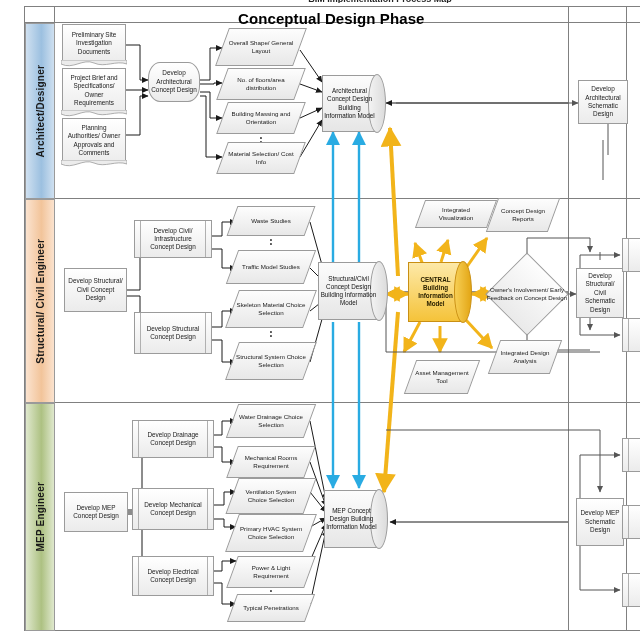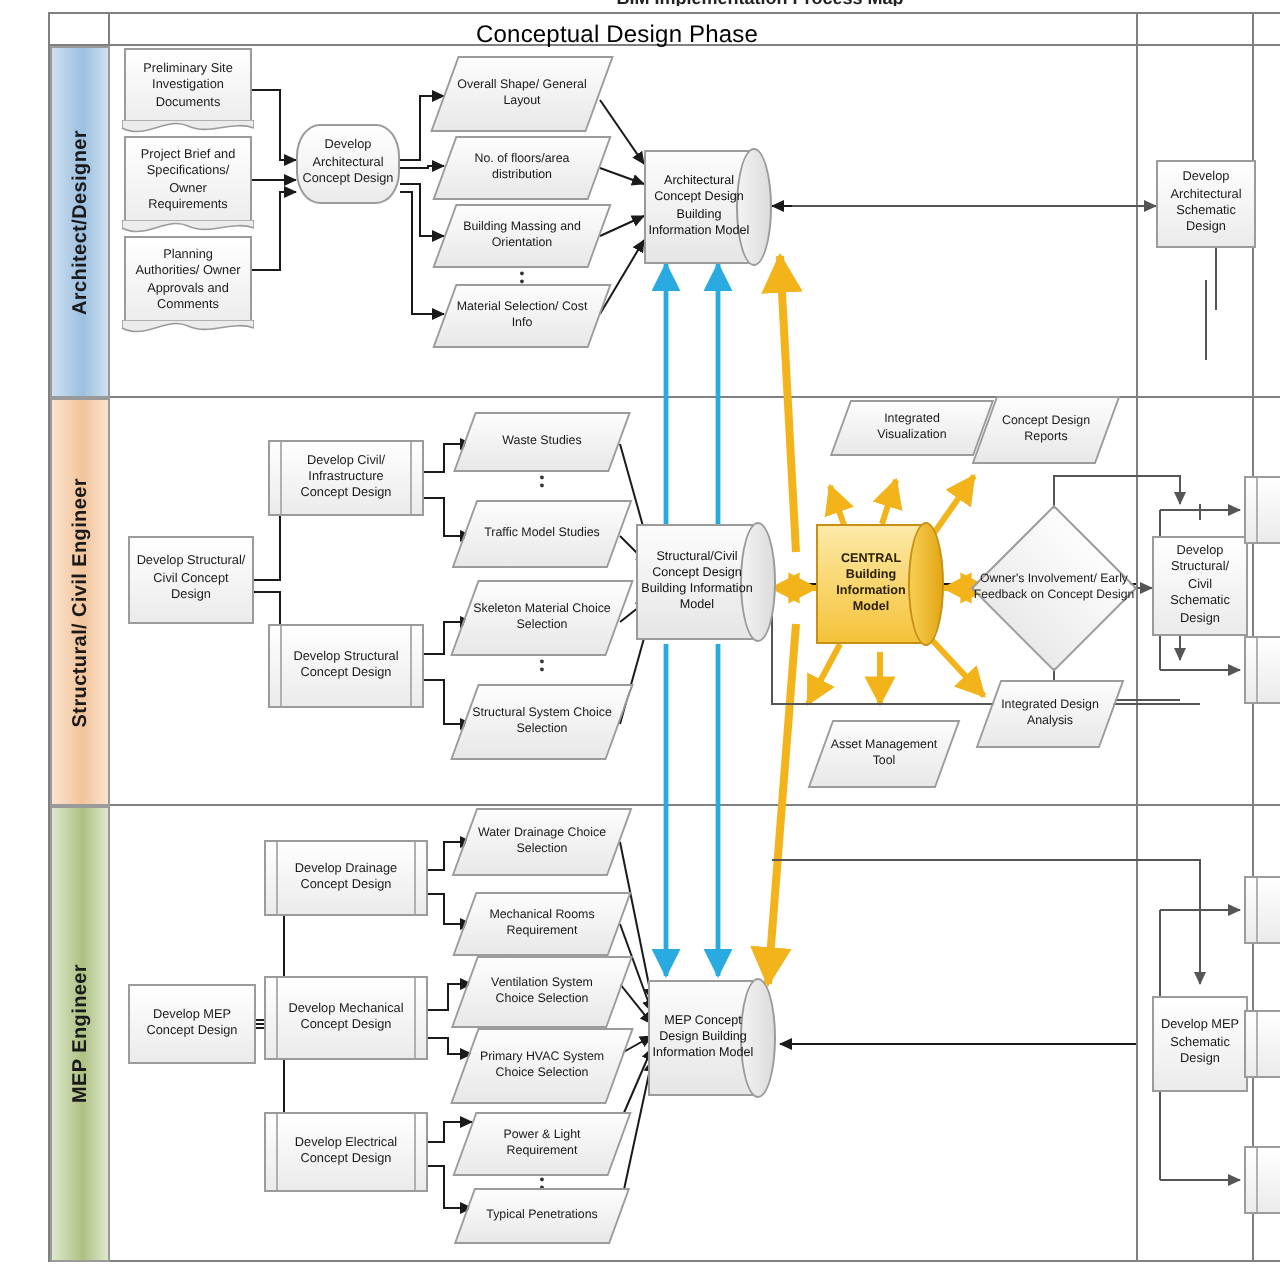--- a/index.html
+++ b/index.html
@@ -5,21 +5,21 @@
   html,body{margin:0;padding:0;background:#fff;}
   body{width:640px;height:640px;overflow:hidden;font-family:"Liberation Sans",sans-serif;}
   #stage{position:relative;width:640px;height:640px;background:#ffffff;}
 
   
   .hline{position:absolute;background:#808080;height:1px;}
   .vline{position:absolute;background:#808080;width:1px;}
 
   .phase-header{
     position:absolute;
-    font-size:12px;font-weight:normal;color:#000;
+    font-size:15px;font-weight:bold;color:#000;
     letter-spacing:.1px;white-space:nowrap;
   }
   .clipped-title{
     position:absolute;left:230px;top:-6px;width:300px;height:9px;
     overflow:hidden;font-size:9px;font-weight:bold;color:#222;text-align:center;
   }
 
   
   .lane-band{position:absolute;border:1px solid #9a9a9a;}
   .lane-label{

